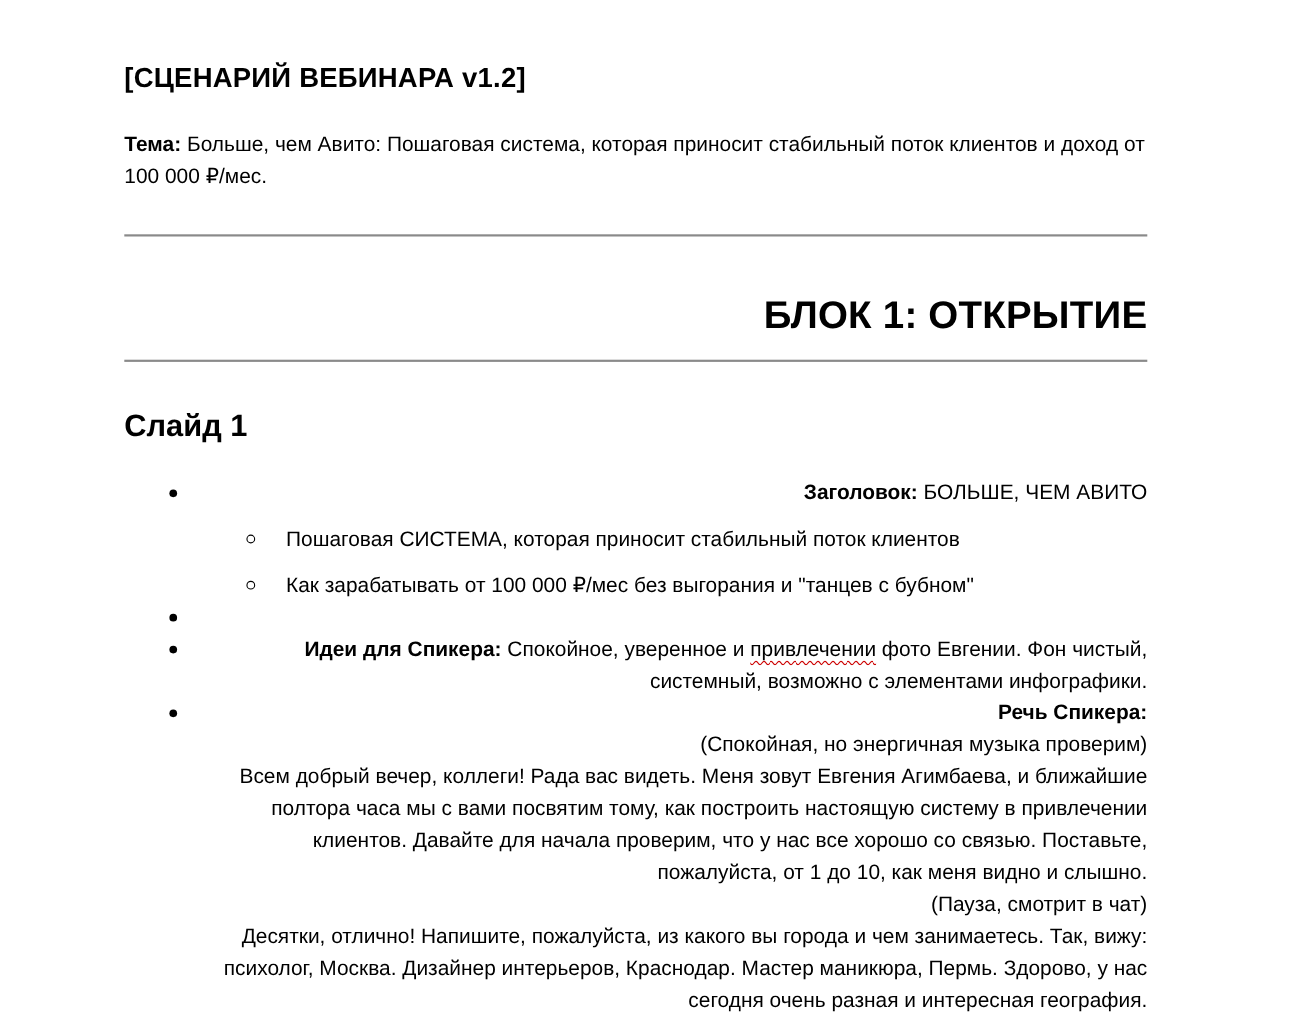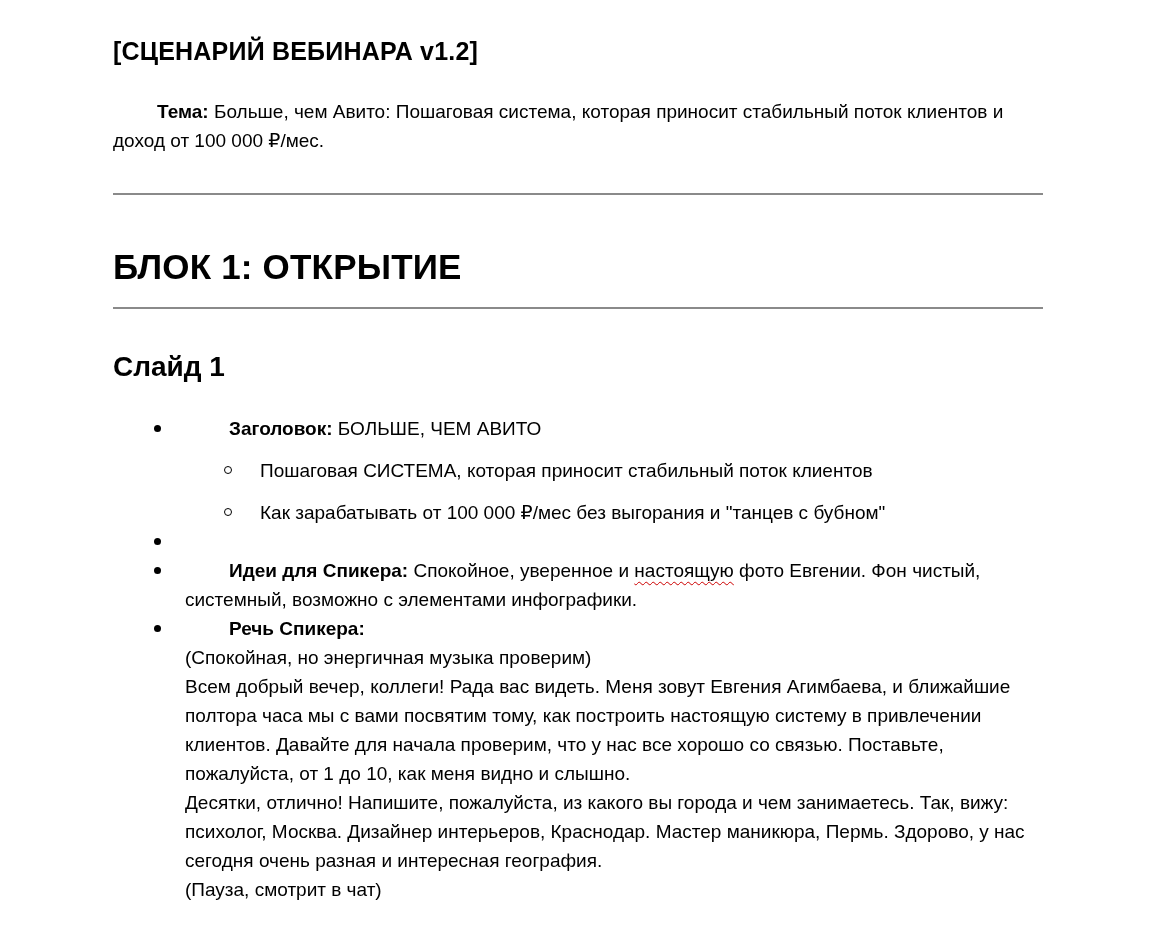--- a/index.html
+++ b/index.html
@@ -5,64 +5,65 @@
   * { margin: 0; padding: 0; box-sizing: border-box; }
   html, body { background: #ffffff; }
   body {
     width: 1174px; height: 942px;
     overflow: hidden;
     color: #000000;
     font-family: "Liberation Sans", "DejaVu Sans", sans-serif;
   }
   .page {
     width: 1174px; height: 942px;
-    padding: 36px 131px 0 113px;
+    padding: 56px 131px 0 113px;
   }
   .doc-title {
     font-size: 25px; font-weight: 700; line-height: 30px;
     letter-spacing: 0.2px;
   }
   .theme-para {
     margin-top: 31px;
     font-size: 19px; line-height: 29px;
   }
   .theme-para b { font-weight: 700; }
   hr.divider {
     border: none; height: 2px; background: #8a8a8a;
     margin: 38px 0 0 0;
   }
   hr.divider.second { margin-top: 19px; }
   h1.block-heading {
     margin-top: 51px;
     font-size: 35px; font-weight: 700; line-height: 42px;
     letter-spacing: 0.2px;
+    text-align: right;
   }
   h3.slide-heading {
     margin-top: 43px;
     font-size: 28px; font-weight: 700; line-height: 30px;
   }
   ul.slide-list {
     margin-top: 32px;
     list-style: none;
     font-size: 19px; line-height: 29px;
   }
   ul.slide-list li { position: relative; }
-  li.lvl1 { padding-left: 72px; }
+  li.lvl1 { padding-left: 72px; text-align: right; }
   li.lvl2 { padding-left: 147px; margin-top: 13px; }
   .marker-disc {
     position: absolute; left: 41px; top: 11px;
     width: 7px; height: 7px; border-radius: 50%;
     background: #000;
   }
   .marker-circle {
     position: absolute; left: 111px; top: 10px;
     width: 8px; height: 8px; border-radius: 50%;
     border: 1.5px solid #000; background: transparent;
   }
-  .lbl { font-weight: 700; margin-left: 44px; }
+  .lbl { font-weight: 700; }
   .misspelled {
     text-decoration-line: underline;
     text-decoration-style: wavy;
     text-decoration-color: #cc0000;
     text-decoration-thickness: 1px;
     text-underline-offset: 4px;
   }
   .speech-line {  }
 </style>
 </head>
@@ -86,24 +87,24 @@
 
     <li class="lvl1"><span class="marker-disc"></span><b class="lbl">Заголовок:</b> <span>БОЛЬШЕ, ЧЕМ АВИТО</span></li>
 
 
     <li class="lvl2"><span class="marker-circle"></span><span>Пошаговая СИСТЕМА, которая приносит стабильный поток клиентов</span></li>
 
     <li class="lvl2"><span class="marker-circle"></span><span>Как зарабатывать от 100 000 ₽/мес без выгорания и "танцев с бубном"</span></li>
 
     <li class="lvl1"><span class="marker-disc"></span><span>&nbsp;</span></li>
 
-    <li class="lvl1"><span class="marker-disc"></span><b class="lbl">Идеи для Спикера:</b> <span>Спокойное, уверенное и</span> <span class="misspelled">настоящую</span> <span>фото Евгении. Фон чистый, системный, возможно с элементами инфографики.</span></li>
+    <li class="lvl1"><span class="marker-disc"></span><b class="lbl">Идеи для Спикера:</b> <span>Спокойное, уверенное и</span> <span class="misspelled">привлечении</span> <span>фото Евгении. Фон чистый, системный, возможно с элементами инфографики.</span></li>
 
     <li class="lvl1"><span class="marker-disc"></span><b class="lbl">Речь Спикера:</b>
       <div class="speech-line">(Спокойная, но энергичная музыка проверим)</div>
       <div class="speech-line">Всем добрый вечер, коллеги! Рада вас видеть. Меня зовут Евгения Агимбаева, и ближайшие полтора часа мы с вами посвятим тому, как построить настоящую систему в привлечении клиентов. Давайте для начала проверим, что у нас все хорошо со связью. Поставьте, пожалуйста, от 1 до 10, как меня видно и слышно.</div>
+      <div class="speech-line">(Пауза, смотрит в чат)</div>
       <div class="speech-line">Десятки, отлично! Напишите, пожалуйста, из какого вы города и чем занимаетесь. Так, вижу: психолог, Москва. Дизайнер интерьеров, Краснодар. Мастер маникюра, Пермь. Здорово, у нас сегодня очень разная и интересная география.</div>
-      <div class="speech-line">(Пауза, смотрит в чат)</div>
     </li>
 
   </ul>
 
 </div>
 
 </body></html>

